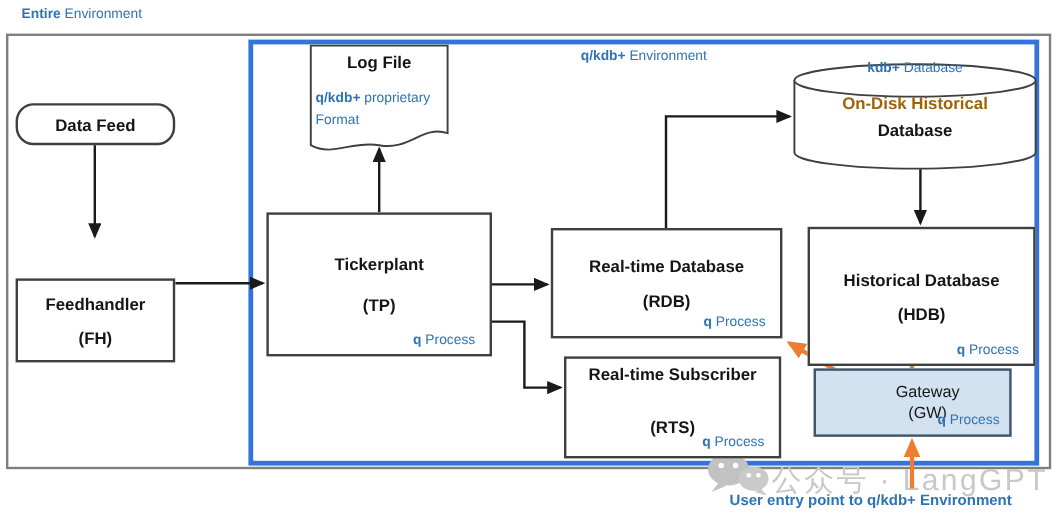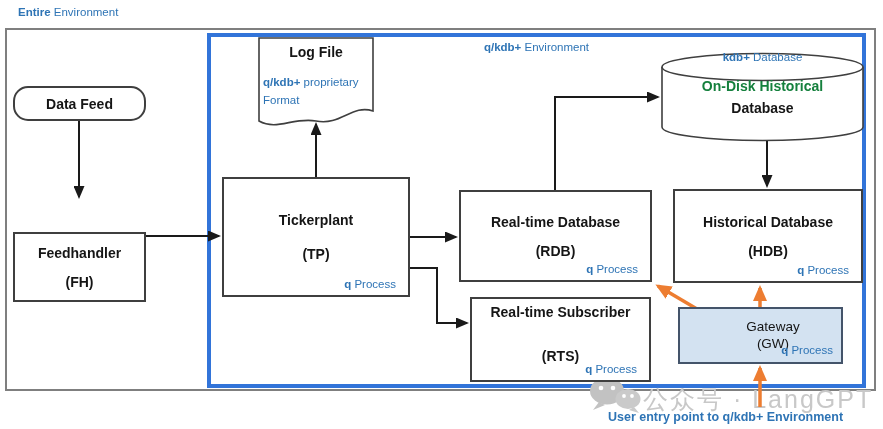--- a/index.html
+++ b/index.html
@@ -19,39 +19,39 @@
 
   
   .box{background:#fff;border:2px solid #3f3f3f;display:flex;flex-direction:column;
        align-items:center;justify-content:center;font-weight:bold;font-size:14px;
        color:#151515;z-index:10;text-align:center;}
   .box-datafeed{left:13px;top:86px;width:133px;height:35px;border-radius:15px;}
   .box-feedhandler{left:13px;top:200px;width:133px;height:70px;gap:13px;margin-top:32px;}
   .box-tp{left:222px;top:177px;width:188px;height:120px;gap:18px;}
   .box-rdb{left:459px;top:190px;width:193px;height:92px;gap:13px;text-align:center;}
   .box-rts{left:470px;top:297px;width:181px;height:85px;gap:28px;padding-bottom:12px;}
-  .box-hdb{left:673px;top:189px;width:190px;height:94px;gap:13px;}
+  .box-hdb{left:673px;top:189px;width:190px;height:116px;gap:13px;}
   .box-gw{left:678px;top:307px;width:165px;height:57px;background:var(--gateway-fill);
           border:2px solid #44546a;font-weight:normal;font-size:13.5px;gap:1px;line-height:1.2;padding-left:25px;}
 
   .q-process{position:absolute;right:12px;bottom:5px;font-size:11.5px;font-weight:normal;
              color:var(--accent-blue);white-space:nowrap;}
   .q-process b{font-weight:bold;}
   .box-gw .q-process{right:8px;bottom:4px;}
 
   
   .logfile-title{left:259px;top:44px;width:114px;text-align:center;font-weight:bold;
                  font-size:14px;color:#151515;z-index:10;}
   .logfile-l1{left:263px;top:76px;z-index:10;}
   .logfile-l2{left:263px;top:94px;z-index:10;}
 
   
   .cyl-label{left:662px;top:51px;width:201px;text-align:center;z-index:10;}
   .cyl-t1{left:662px;top:78px;width:201px;text-align:center;font-weight:bold;font-size:14px;
-          color:#15803d;z-index:10;}
+          color:#a16207;z-index:10;}
   .cyl-t2{left:662px;top:100px;width:201px;text-align:center;font-weight:bold;font-size:14px;
           color:#151515;z-index:10;}
 
   
   .caption{left:608px;top:410px;width:268px;color:var(--accent-blue);
            font-weight:bold;font-size:12.5px;z-index:10;white-space:nowrap;}
   .watermark{left:643px;top:383px;color:var(--watermark);font-size:25px;z-index:4;
              white-space:nowrap;letter-spacing:2px;}
 
   

